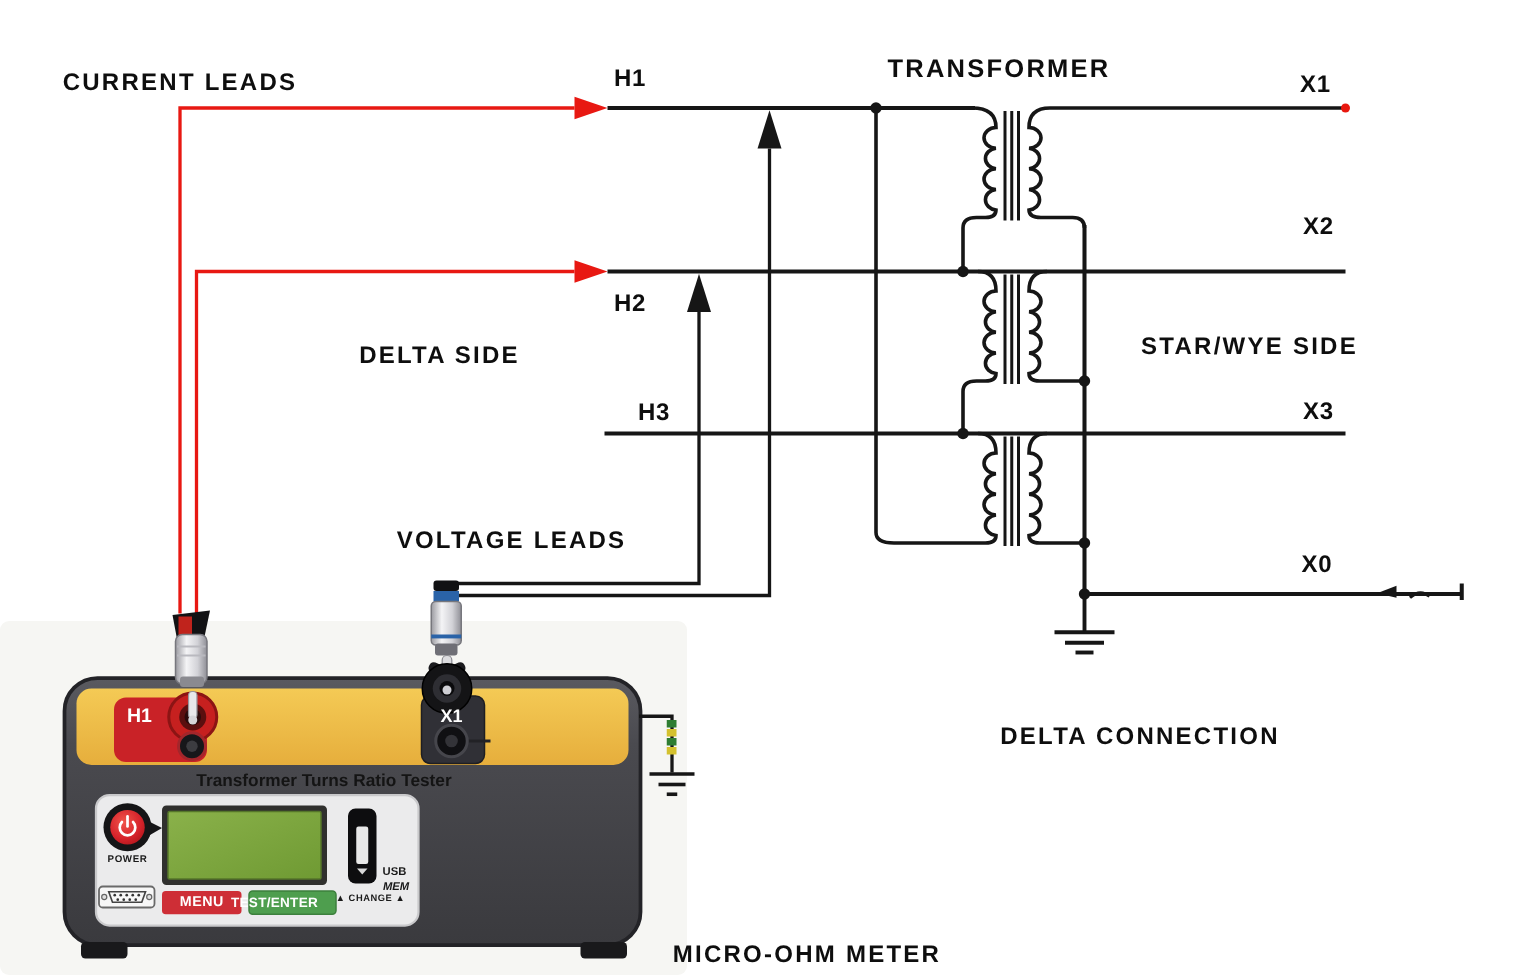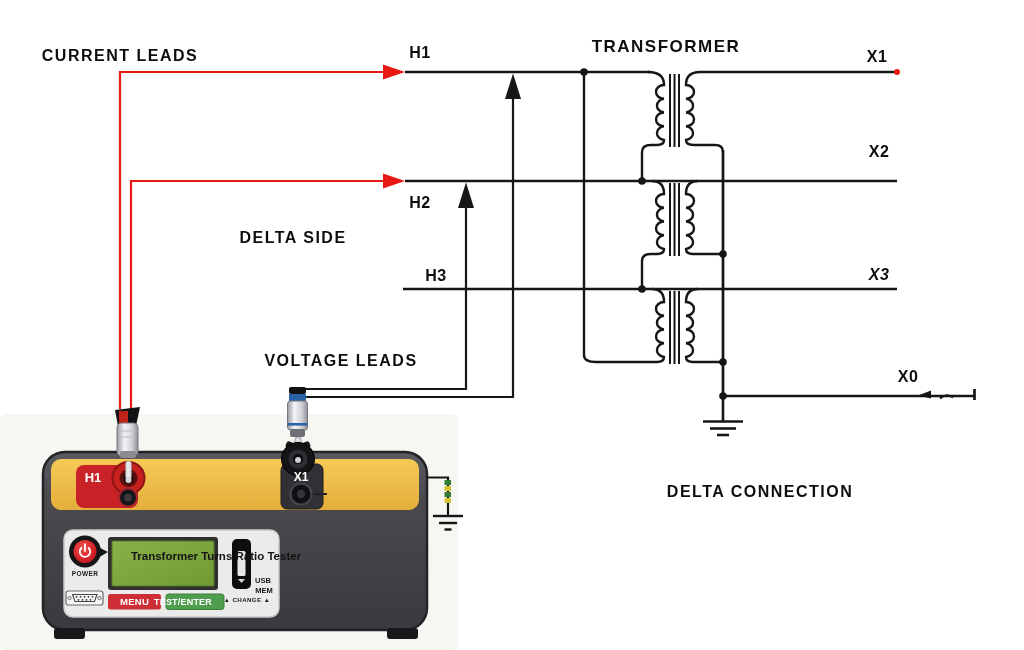--- a/index.html
+++ b/index.html
@@ -8,21 +8,21 @@
     font-family:"Liberation Sans", sans-serif; overflow:hidden;
   }
   .stage svg { position:absolute; left:0; top:0; }
   .lbl {
     position:absolute; transform:translate(-50%,-50%);
     white-space:nowrap; font-weight:bold; color:#0e0e0e; line-height:1;
   }
   .big  { font-size:16px; letter-spacing:1.5px; }
   .ttl  { font-size:17px; letter-spacing:1.5px; }
   .term { font-size:16px; letter-spacing:0.5px; }
-  .dev-title { font-size:11.5px; letter-spacing:0px; color:#141414;margin-top:35px; }
+  .dev-title { font-size:11.5px; letter-spacing:0px; color:#141414; }
   .pad-lbl { font-size:13px; color:#ffffff; }
   .tiny { font-size:6.5px; letter-spacing:0.4px; color:#1a1a1a; }
   .usbt { font-size:7.5px; color:#1a1a1a;margin-top:24px; }
   .btn-lbl { color:#ffffff; font-size:9.5px; letter-spacing:0.3px; }
   .btn-lbl2 { color:#ffffff; font-size:9px; letter-spacing:0.2px; }
 </style>
 </head>
 <body>
 
 <div class="stage">
@@ -242,29 +242,31 @@
   </g>
 </svg>
 
 <div class="lbl big" style="left:120px;  top:56px;">CURRENT LEADS</div>
 <div class="lbl ttl" style="left:666px;  top:46px;">TRANSFORMER</div>
 <div class="lbl term" style="left:420px;  top:53px;">H1</div>
 <div class="lbl term" style="left:420px;  top:183px;margin-top:20px;">H2</div>
 <div class="lbl term" style="left:436px;  top:276px;">H3</div>
 <div class="lbl term" style="left:877px;  top:57px;">X1</div>
 <div class="lbl term" style="left:879px;  top:152px;">X2</div>
-<div class="lbl term" style="left:879px;  top:275px;font-style:italic;">X3</div>
-<div class="lbl term" style="left:908px;  top:377px;">X0</div>
+<div class="lbl term" style="left:879px;  top:275px;">X3</div>
+<div class="lbl term" style="left:878px;  top:377px;">X0</div>
 <div class="lbl big" style="left:278px;  top:238px;margin-left:15px;">DELTA SIDE</div>
+<div class="lbl big" style="left:833px;  top:232px;">STAR/WYE SIDE</div>
 <div class="lbl big" style="left:341px;  top:361px;">VOLTAGE LEADS</div>
 <div class="lbl big" style="left:760px;  top:492px;">DELTA CONNECTION</div>
+<div class="lbl big" style="left:538px;  top:637px;">MICRO-OHM METER</div>
 
 <div class="lbl dev-title" style="left:216px; top:522px;">Transformer Turns Ratio Tester</div>
 <div class="lbl pad-lbl" style="left:93px;  top:477px;">H1</div>
 <div class="lbl pad-lbl" style="left:301px; top:477px; font-size:12px;">X1</div>
 <div class="lbl tiny" style="left:85px;  top:573.5px;">POWER</div>
 <div class="lbl usbt" style="left:263px; top:557px;">USB</div>
-<div class="lbl usbt" style="left:264px; top:566.5px;">MEM</div>
+<div class="lbl usbt" style="left:264px; top:566.5px;font-style:italic;">MEM</div>
 <div class="lbl tiny" style="left:247px; top:600px; font-size:6.2px;">▲ CHANGE ▲</div>
 <div class="lbl btn-lbl" style="left:134.5px; top:602px;">MENU</div>
 <div class="lbl btn-lbl2" style="left:183px; top:602px;">TEST/ENTER</div>
 
 </div>
 
 </body></html>

